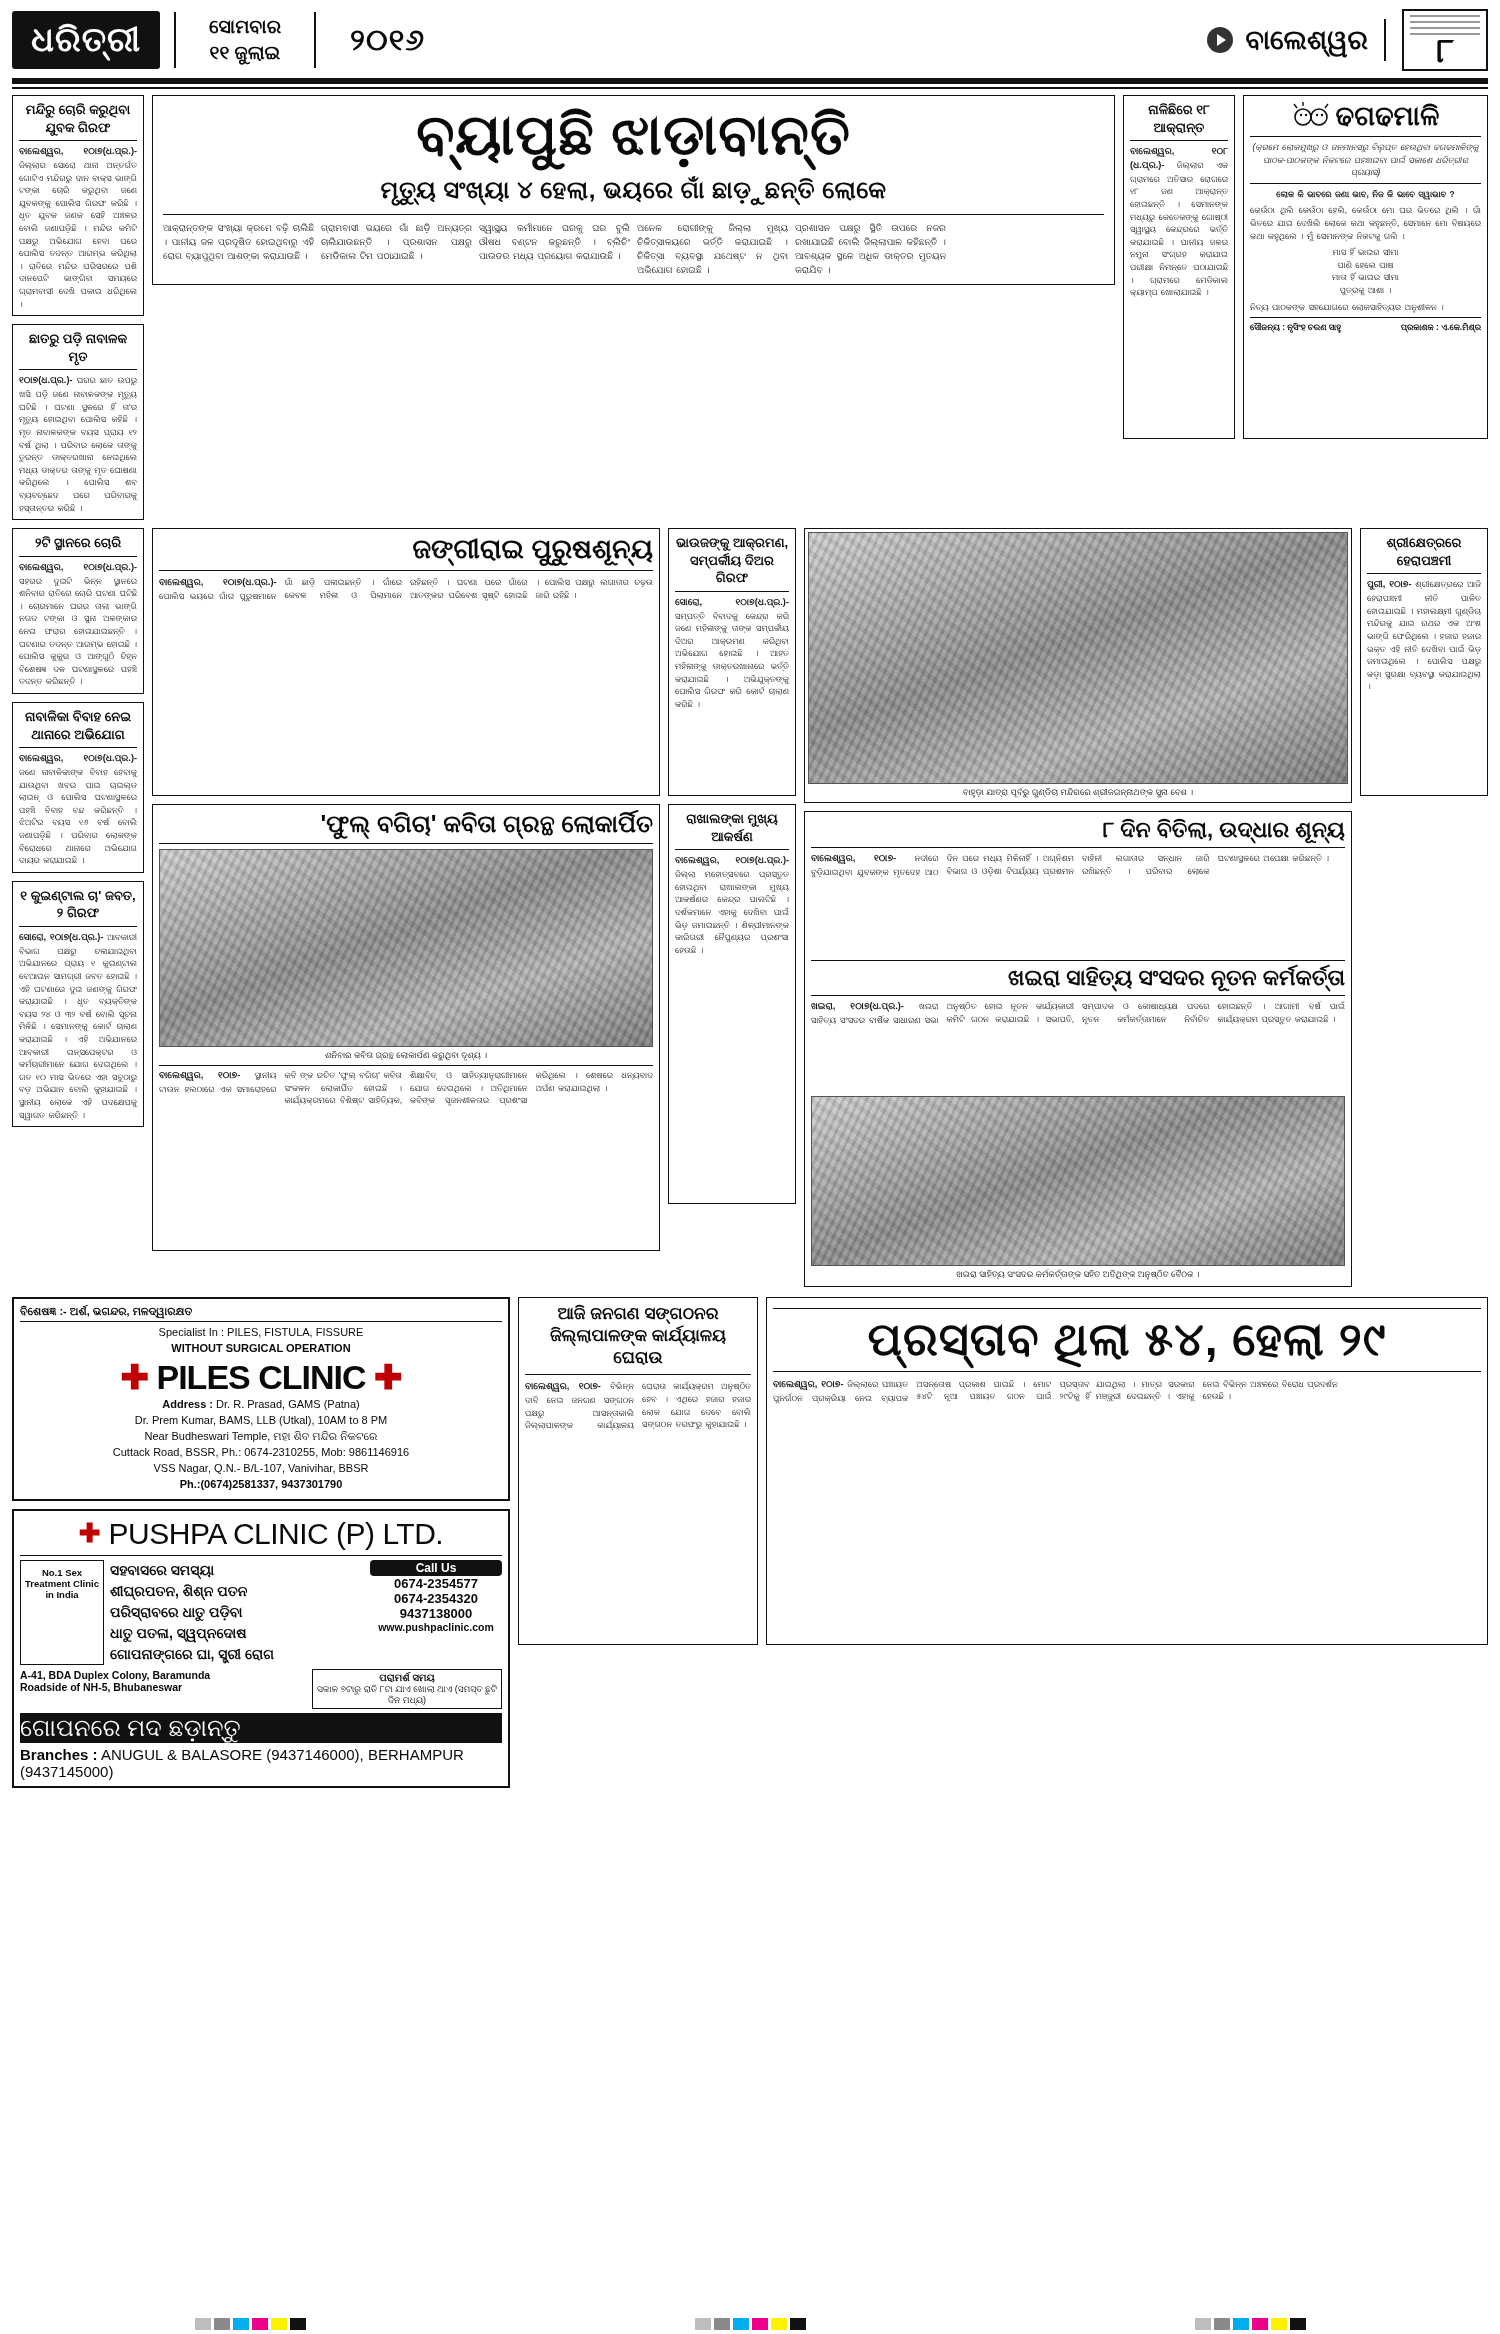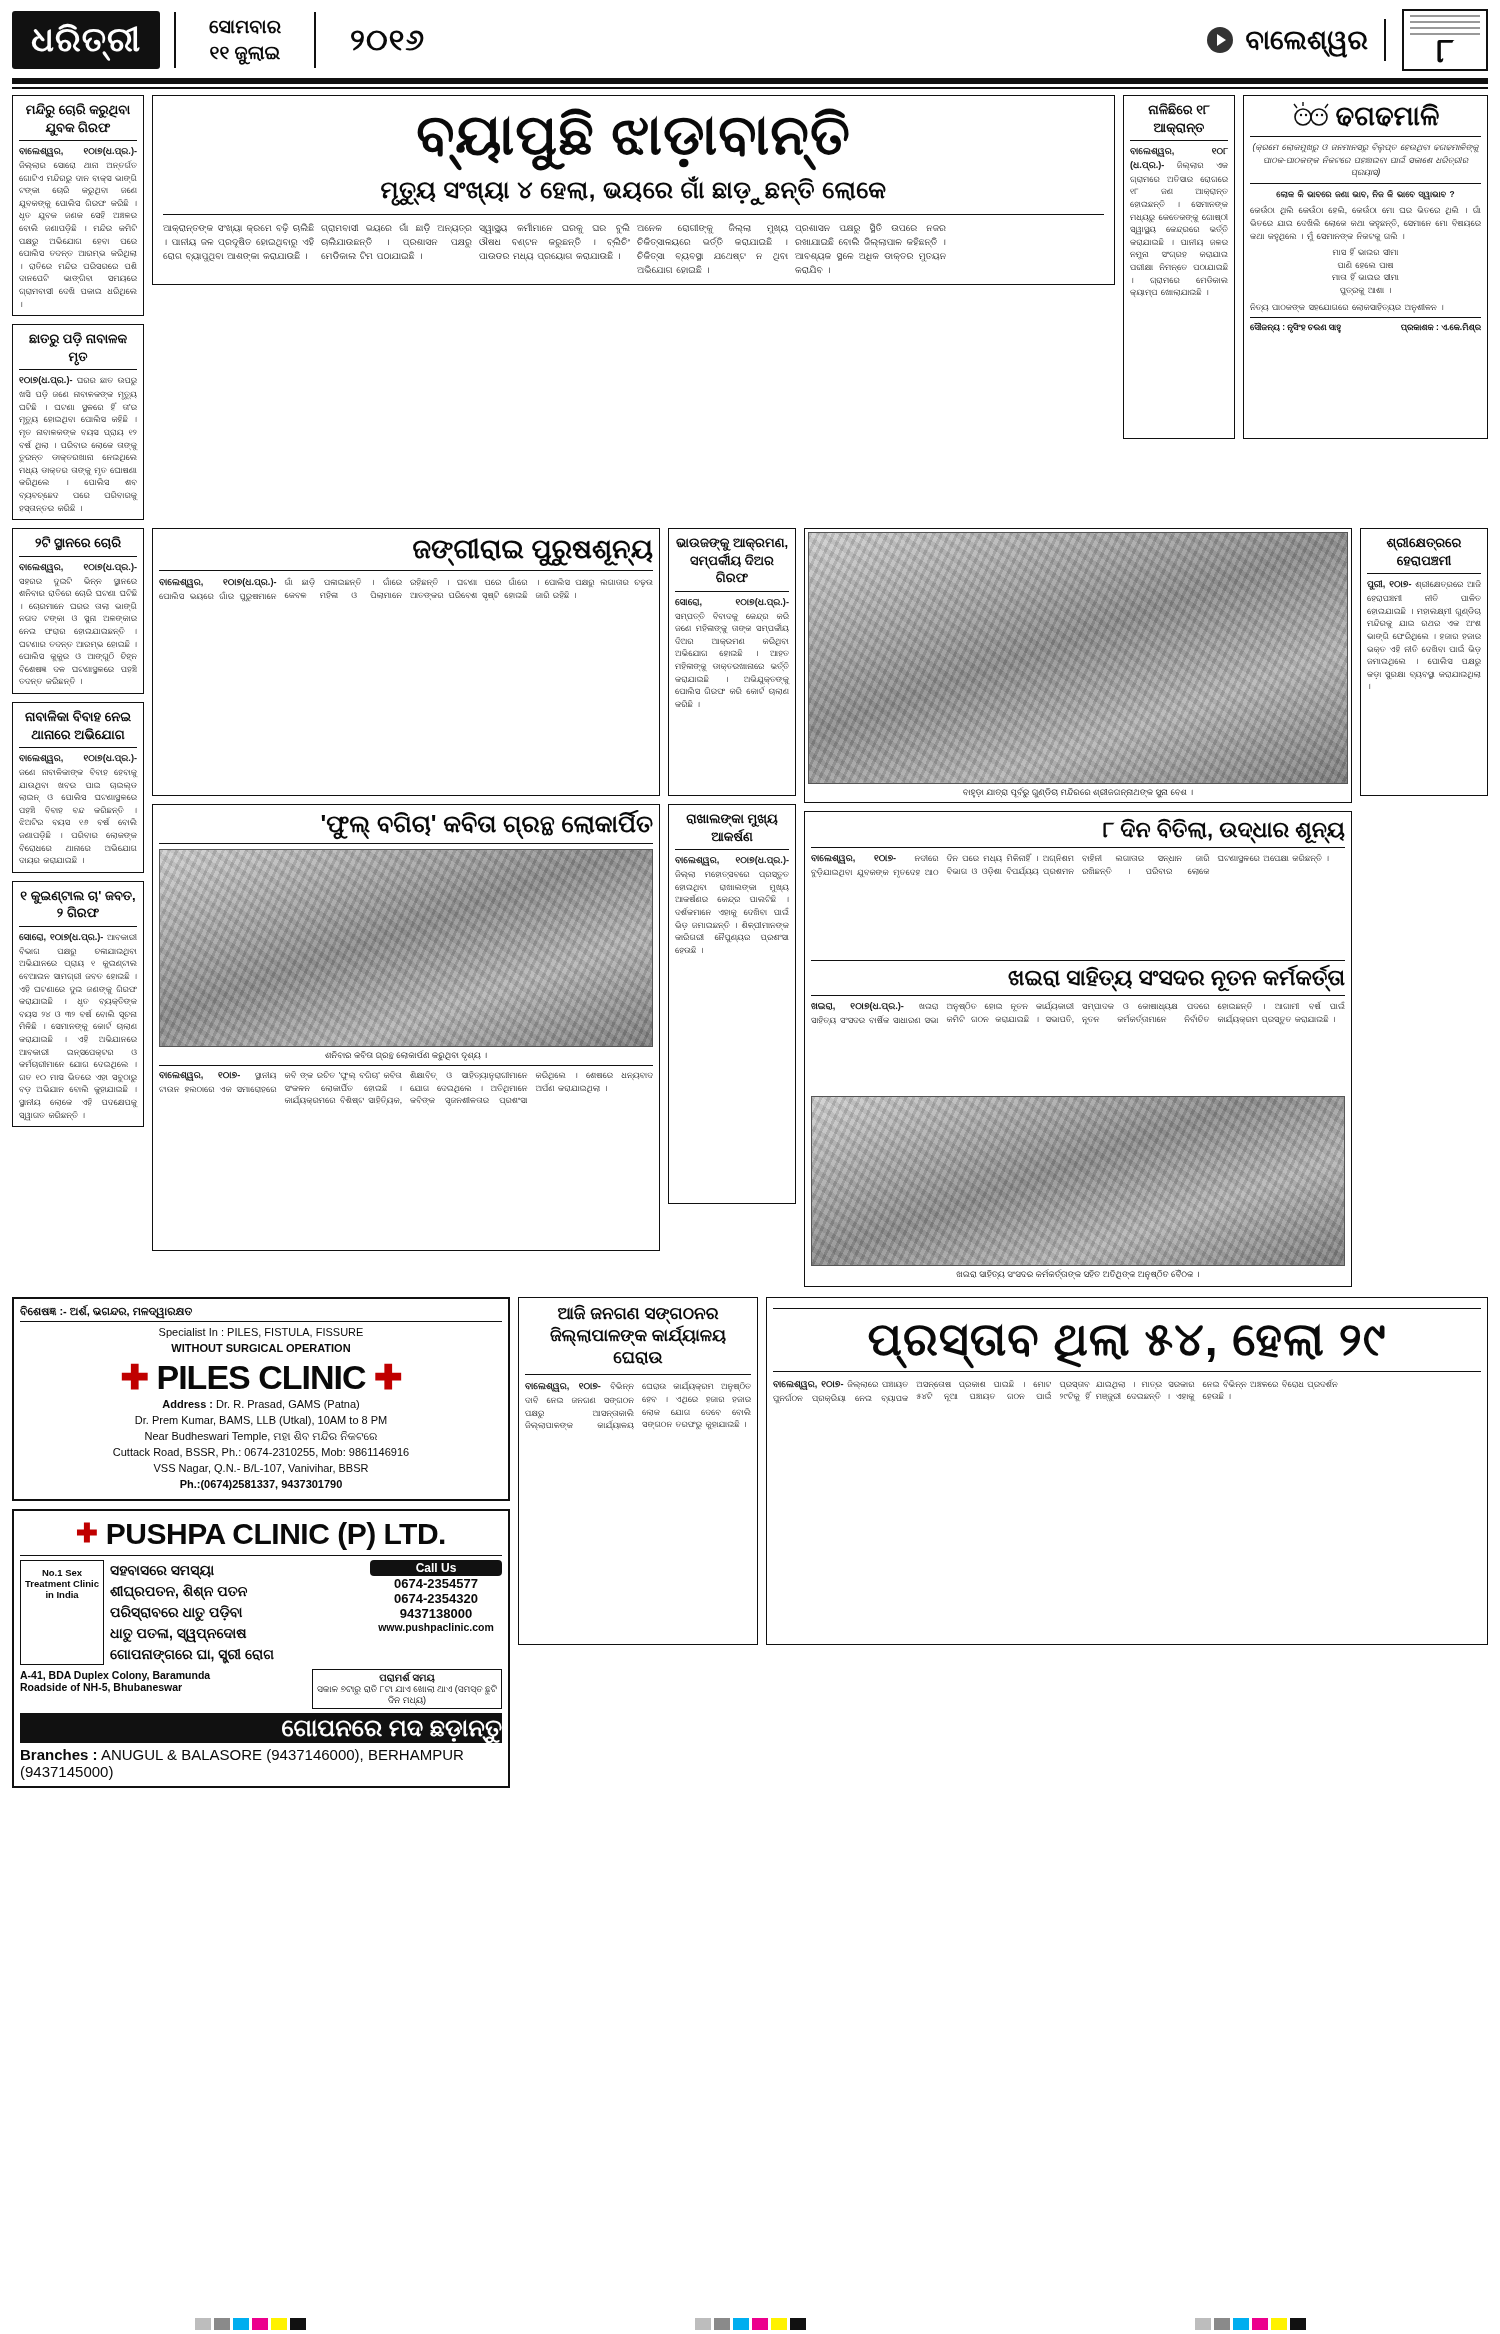--- a/index.html
+++ b/index.html
@@ -73,22 +73,22 @@
   .xstitle { font-size: 13px; font-weight: bold; text-align:center; line-height:1.35;}
 
   .photo { background: #b9b9b9; position: relative; overflow:hidden; border:1px solid #555;}
   .caption { font-size: 8.6px; text-align:center; padding:3px 2px 1px; }
 
   .adbox { border: 2px solid #111; padding: 6px; }
   .piles-title { font-size: 34px; font-weight: bold; text-align:center; letter-spacing:-1px;}
   .cross { color: #c00000; font-weight: bold; }
   .ad-line { font-size: 11px; text-align:center; line-height:1.45;}
   .ad-line b { font-weight: bold;}
-  .pushpa-title { font-size: 30px; font-weight: bold; letter-spacing:-.5px;}
-  .blackbar { background:#111; color:#fff; text-align:right; font-weight:bold; }
+  .pushpa-title { font-size: 30px; font-weight: normal; letter-spacing:-.5px;}
+  .blackbar { background:#111; color:#fff; text-align:left; font-weight:normal; }
 
   .footer-colorbar { position:absolute; bottom:2px; left:0; width:1500px; height:16px; display:flex; align-items:center; justify-content:space-around;}
   .swgroup { display:flex; gap:3px; align-items:center;}
   .sw { width:16px; height:12px; }
 
   
   .img-tex {
     background-image:
       repeating-linear-gradient(115deg, rgba(0,0,0,.10) 0 3px, rgba(255,255,255,.08) 3px 7px),
       repeating-linear-gradient(35deg, rgba(0,0,0,.07) 0 5px, rgba(255,255,255,.05) 5px 11px),

